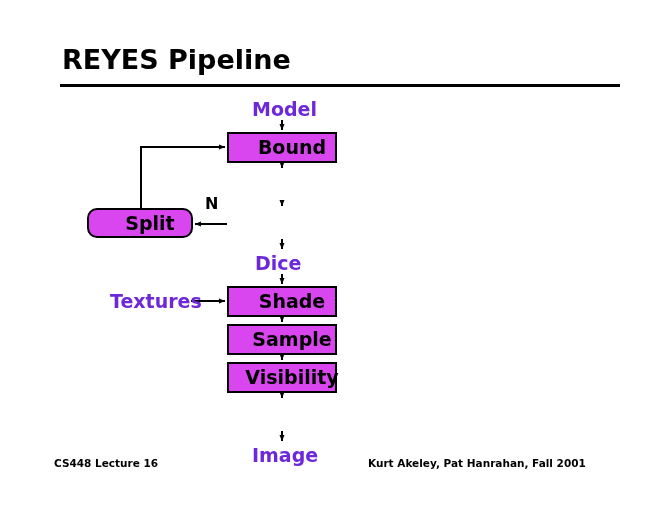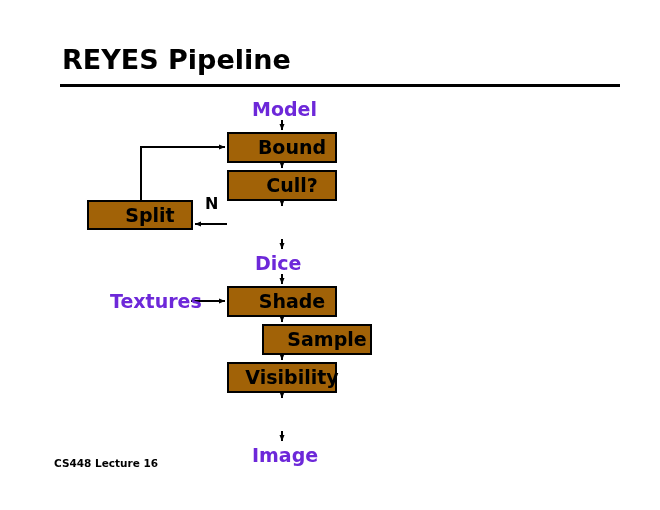--- a/index.html
+++ b/index.html
@@ -45,48 +45,49 @@
     top: 0;
     width: 660px;
     height: 510px;
   }
 
   
   .pbox {
     position: absolute;
     box-sizing: border-box;
     border: 2px solid #000000;
-    background: #a16207;
+    background: #d946ef;
     display: flex;
     align-items: center;
     justify-content: center;
     font-size: 19px;
     font-weight: bold;
     line-height: 1;
     white-space: nowrap;
     color: #000000;
     padding-left: 20px;
   }
   .mainbox {
     left: 227px;
     width: 110px;
     height: 31px;
   }
   #box-bound     { top: 132px; }
   #box-cull      { top: 170px; }
   #box-dice      { top: 208px; }
   #box-shade     { top: 286px; }
-  #box-sample    { top: 324px; margin-left: 35px; }
+  #box-sample    { top: 324px; }
   #box-visibility{ top: 362px; }
   #box-filter    { top: 400px; }
   #box-split {
     left: 87px;
-    top: 200px;
+    top: 208px;
     width: 106px;
     height: 30px;
+    border-radius: 10px;
   }
 
   
   .flabel {
     position: absolute;
     font-size: 19px;
     font-weight: bold;
     line-height: 1;
     white-space: nowrap;
     color: #6d28d9;
@@ -154,27 +155,27 @@
 
       <line x1="282" y1="355" x2="282" y2="360" marker-end="url(#arrowhead)"></line>
 
       <line x1="282" y1="393" x2="282" y2="398" marker-end="url(#arrowhead)"></line>
 
       <line x1="282" y1="431" x2="282" y2="441" marker-end="url(#arrowhead)"></line>
     </g>
   </svg>
 
   <div class="pbox mainbox" id="box-bound">Bound</div>
-  <div class="pbox mainbox" id="box-cull">Cull?</div>
   <div class="pbox" id="box-split">Split</div>
   <div class="pbox mainbox" id="box-shade">Shade</div>
   <div class="pbox mainbox" id="box-sample">Sample</div>
   <div class="pbox mainbox" id="box-visibility">Visibility</div>
 
   <div class="flabel" id="label-model">Model</div>
   <div class="flabel" id="label-grids">Dice</div>
   <div class="flabel" id="label-image">Image</div>
   <div class="flabel" id="label-textures">Textures</div>
   <div id="label-n">N</div>
 
   <div class="footer" id="footer-left">CS448 Lecture 16</div>
+  <div class="footer" id="footer-right">Kurt Akeley, Pat Hanrahan, Fall 2001</div>
 
 </div>
 
 </body></html>

